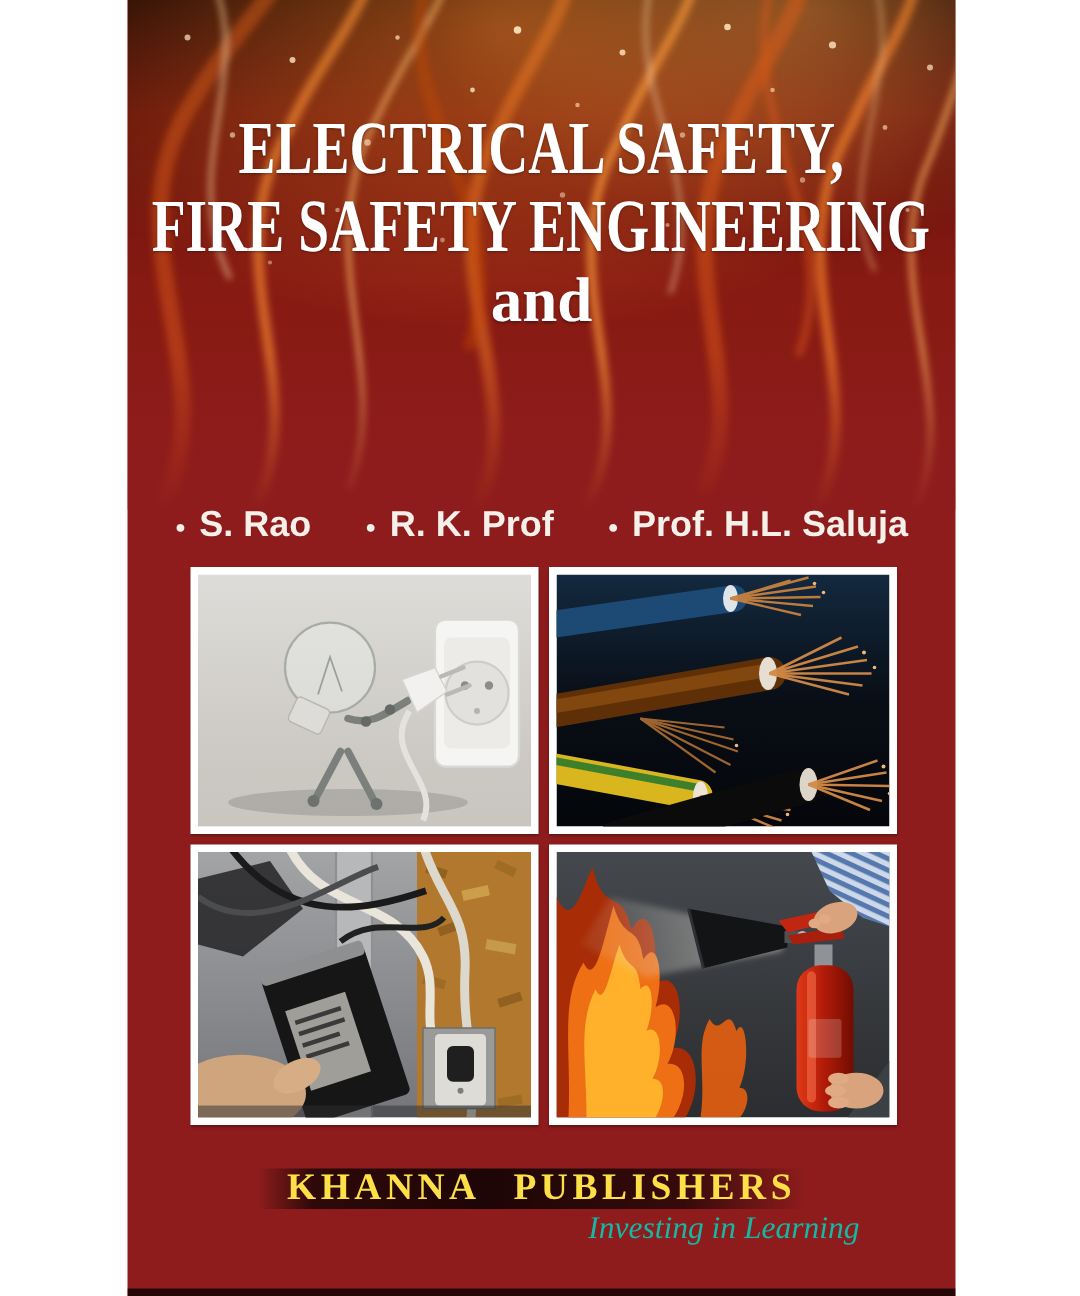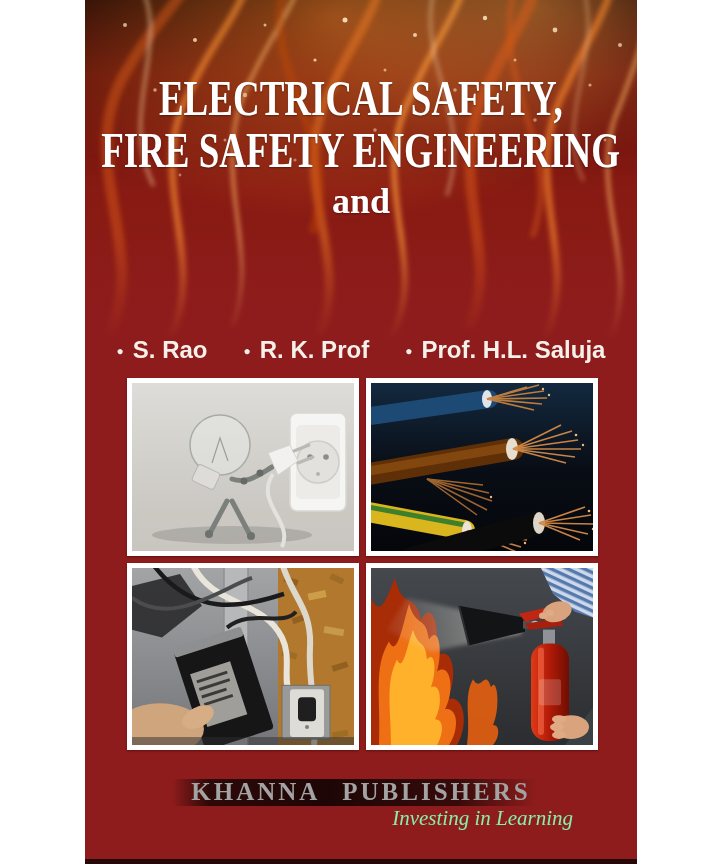--- a/index.html
+++ b/index.html
@@ -7,43 +7,43 @@
        font-family:"Liberation Sans",sans-serif;overflow:hidden;}
   .cover{position:absolute;left:85px;top:0;width:552px;height:864px;
          background:var(--cover_bg,#8e1c1c);overflow:hidden;}
   .flames{position:absolute;top:0;left:0;display:block;}
   
   .title-block{position:absolute;top:72px;left:0;width:100%;color:var(--text,#fff);
                font-family:"Liberation Serif",serif;font-weight:bold;text-align:center;}
   .title-line{display:flex;justify-content:center;font-size:50px;line-height:52px;white-space:nowrap;}
   .title-line>span{display:inline-block;transform:scaleX(0.74);transform-origin:center;
                    text-shadow:0 1px 2px rgba(0,0,0,.35);}
-  .title-and{display:flex;justify-content:center;font-size:36px;line-height:50px;
+  .title-and{display:flex;justify-content:center;font-size:42px;line-height:50px;
              text-shadow:0 1px 2px rgba(0,0,0,.35);}
   
   .authors{position:absolute;top:336px;left:0;width:100%;display:flex;justify-content:center;
            gap:36px;color:#f5f1ea;font-weight:bold;font-size:24px;}
   .author{display:flex;align-items:center;gap:9px;white-space:nowrap;}
   .bullet{font-size:12px;line-height:1;position:relative;top:1px;}
   
   .photo-grid{position:absolute;top:378px;left:42px;display:grid;
               grid-template-columns:232px 232px;grid-template-rows:178px 187px;gap:7px;}
   .photo{margin:0;background:var(--photo_border,#fff);padding:5px;box-sizing:border-box;
          box-shadow:0 1px 2px rgba(0,0,0,.35);}
   .photo svg{display:block;width:100%;height:100%;}
   
   .publisher{position:absolute;top:777px;left:0;width:100%;height:56px;}
   .pub-band{position:absolute;top:2px;left:87px;width:365px;height:27px;
             background:linear-gradient(90deg,rgba(43,8,8,0) 0%,rgba(38,7,7,.92) 10%,
                        rgba(26,5,5,.97) 42%,rgba(43,8,8,.88) 78%,rgba(43,8,8,0) 100%);}
   .pub-name{position:absolute;top:1px;left:0;width:100%;text-align:center;
             font-family:"Liberation Serif",serif;font-weight:bold;font-size:25px;
-            letter-spacing:3px;word-spacing:14px;color:#a3a3a3;}
+            letter-spacing:3px;word-spacing:14px;color:#fde047;}
   .pub-tagline{position:absolute;top:29px;right:64px;font-family:"Liberation Serif",serif;
-               font-style:italic;font-size:21px;color:#86efac;}
+               font-style:italic;font-size:21px;color:#14b8a6;}
   .bottom-strip{position:absolute;bottom:0;left:0;width:100%;height:5px;
                 background:var(--bottom_strip,#260808);}
 </style>
 </head>
 <body>
 
 <div class="cover">
 
   <svg class="flames" width="552" height="340" viewBox="0 0 552 340" aria-hidden="true">
     <defs>

